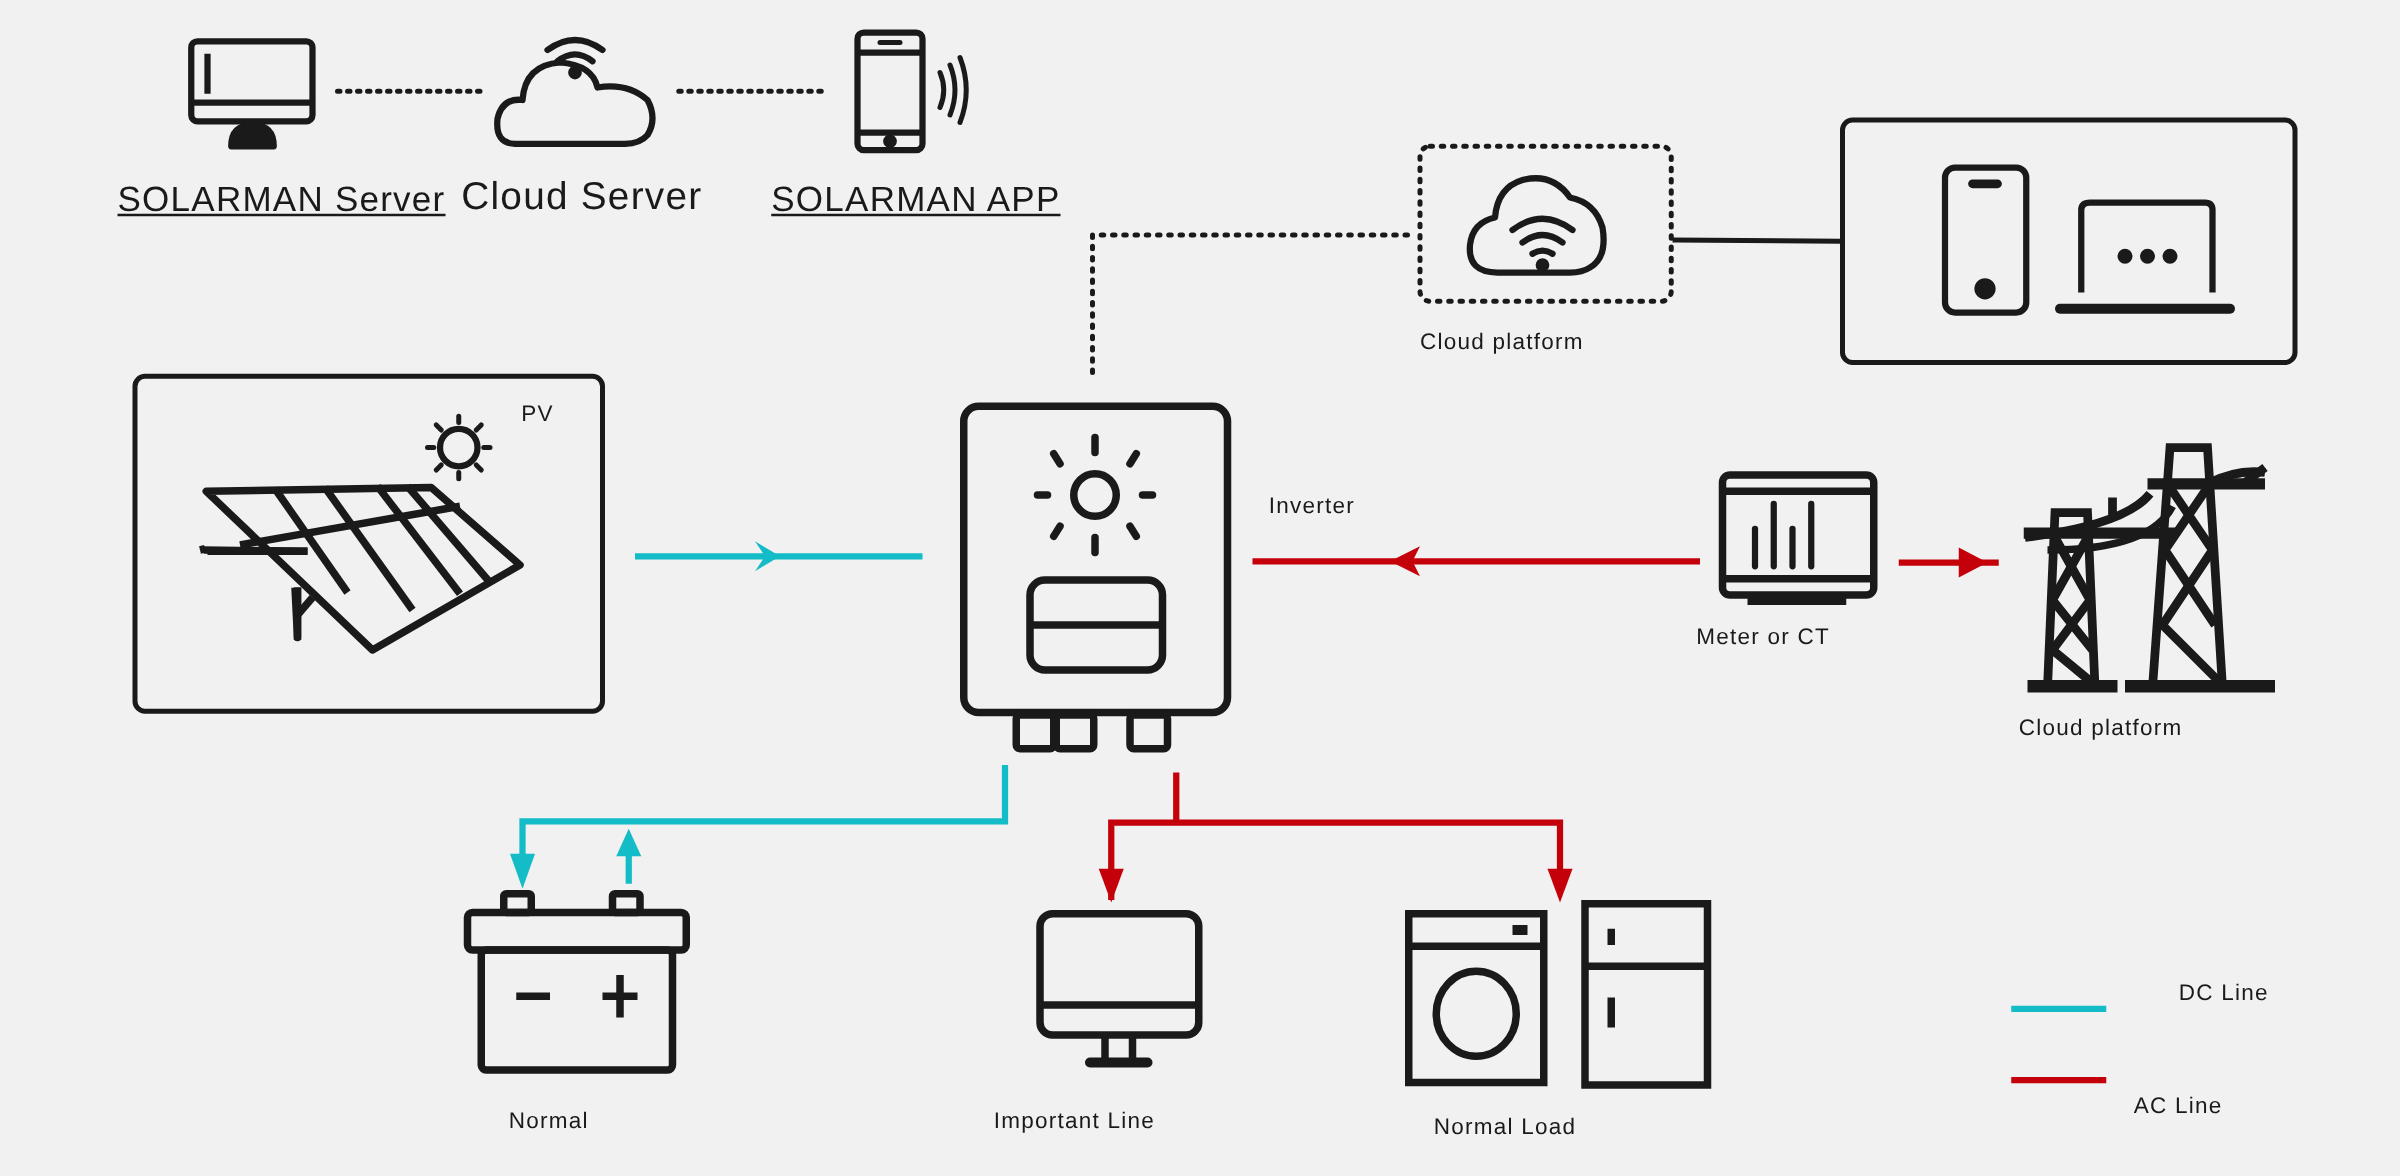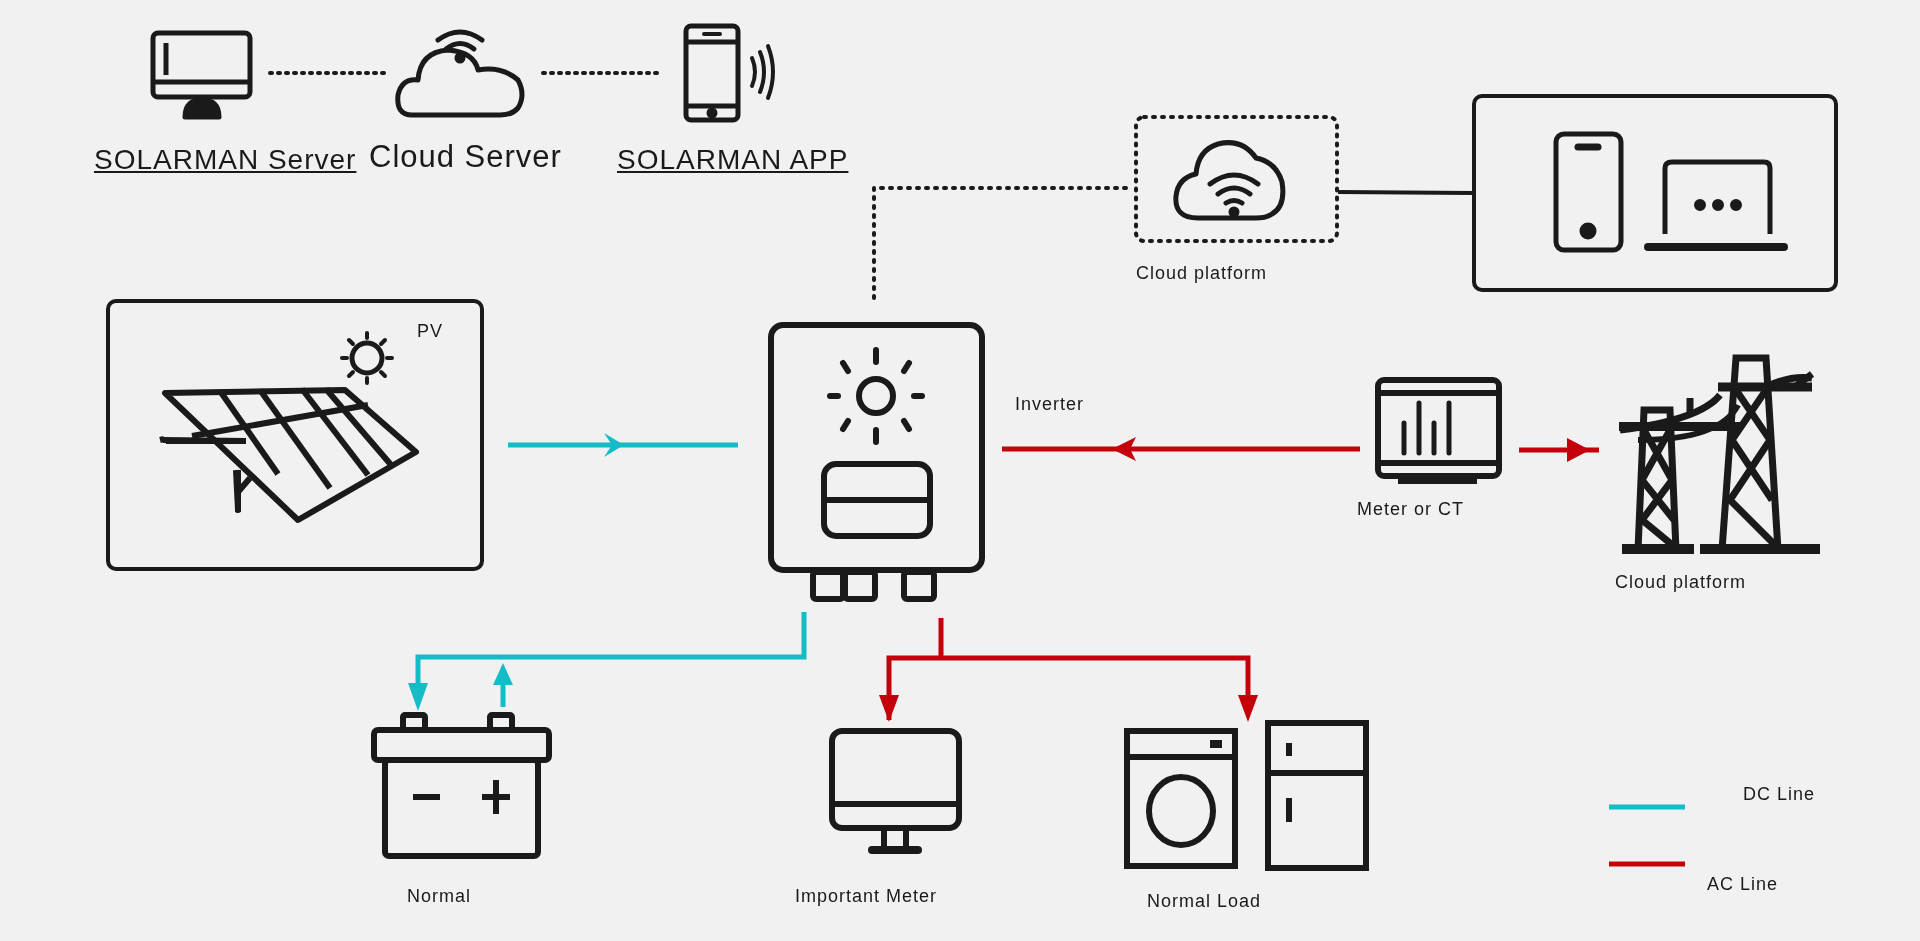--- a/index.html
+++ b/index.html
@@ -211,17 +211,17 @@
 <div class="lbl lbl-lg" style="left:369px;top:139px;">Cloud Server</div>
 <div class="lbl lbl-sm" style="left:617px;top:144px;">SOLARMAN APP</div>
 
 <div class="lbl lbl-md" style="left:1136px;top:263px;">Cloud platform</div>
 <div class="lbl lbl-md" style="left:417px;top:321px;">PV</div>
 <div class="lbl lbl-md" style="left:1015px;top:394px;">Inverter</div>
 <div class="lbl lbl-md" style="left:1357px;top:499px;">Meter or CT</div>
 <div class="lbl lbl-md" style="left:1615px;top:572px;">Cloud platform</div>
 
 <div class="lbl lbl-md" style="left:407px;top:886px;">Normal</div>
-<div class="lbl lbl-md" style="left:795px;top:886px;">Important Meter</div>
+<div class="lbl lbl-md" style="left:795px;top:886px;">Important Line</div>
 <div class="lbl lbl-md" style="left:1147px;top:891px;">Normal Load</div>
 
 <div class="lbl lbl-md" style="left:1706px;top:784px;margin-left:37px;">DC Line</div>
 <div class="lbl lbl-md" style="left:1707px;top:874px;">AC Line</div>
 
 </body></html>

